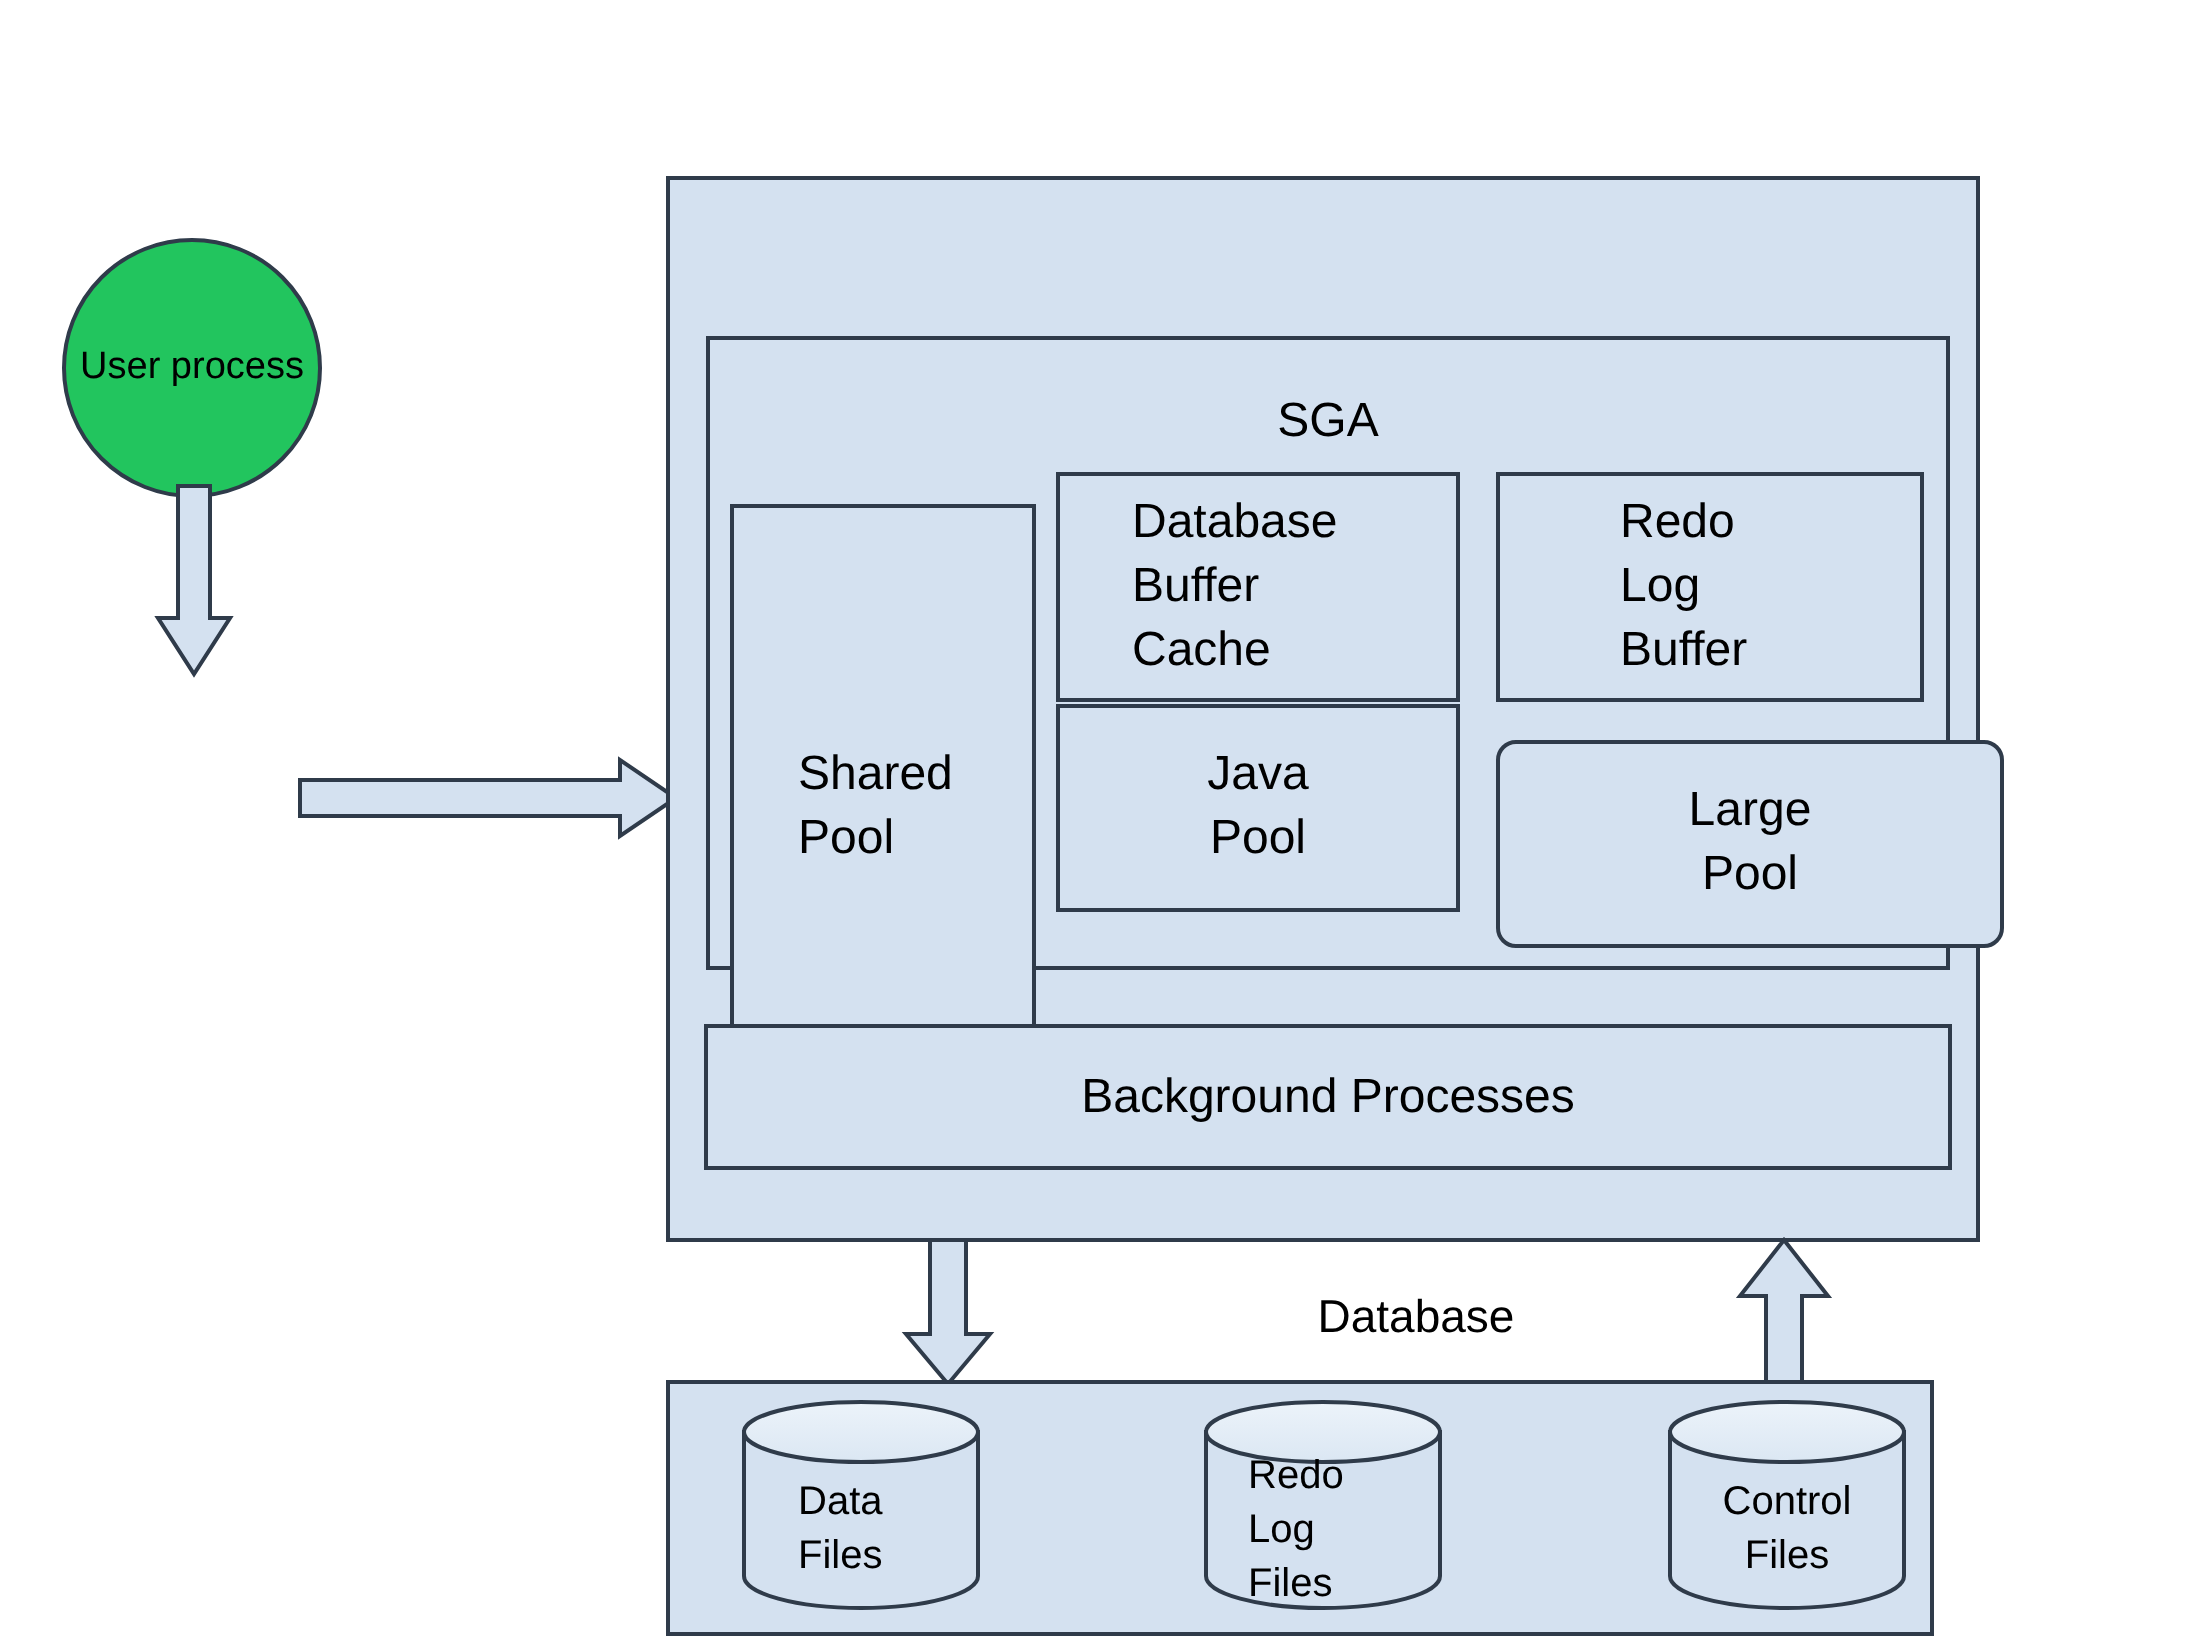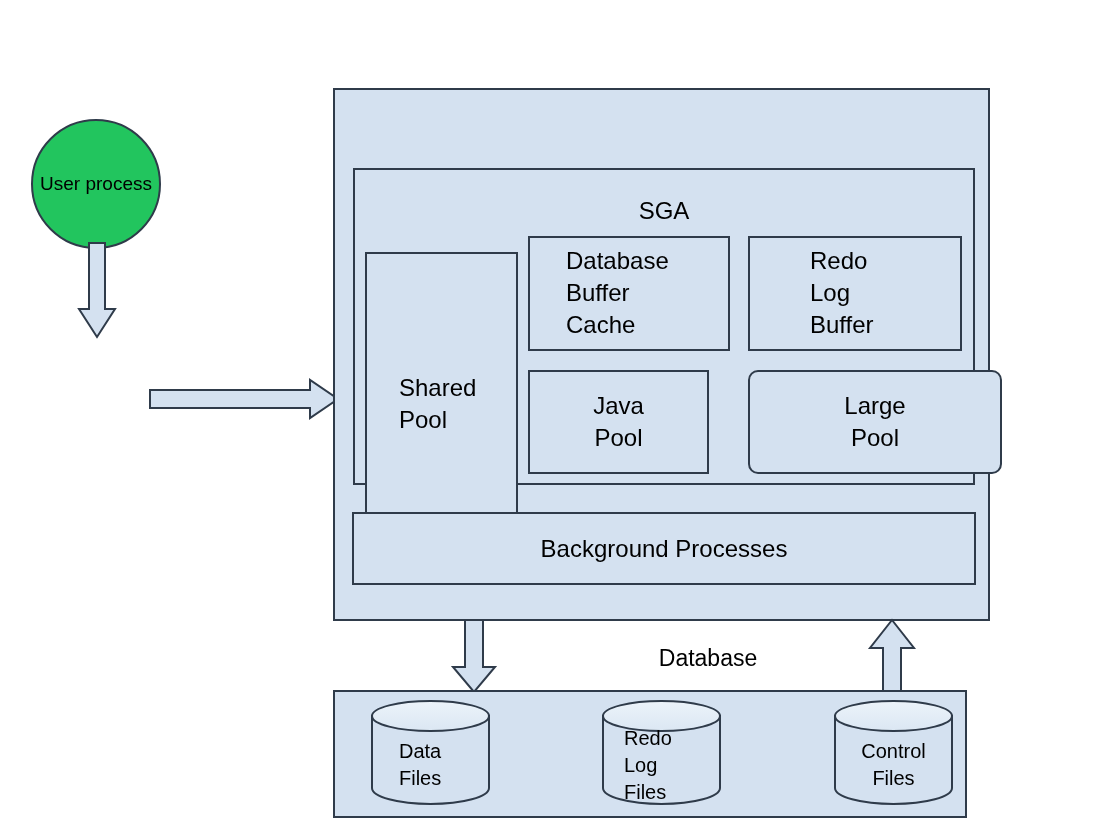--- a/index.html
+++ b/index.html
@@ -135,21 +135,21 @@
 Buffer
 Cache</div>
   </div>
 
   <div class="box" style="left:748px; top:236px; width:214px; height:115px;">
     <div class="centered-text t-cell" style="padding-left:60px; text-align:left;">Redo
 Log
 Buffer</div>
   </div>
 
-  <div class="box" style="left:528px; top:370px; width:181px; height:104px;">
+  <div class="box" style="left:528px; top:352px; width:202px; height:104px;">
     <div class="centered-text t-cell">Java
 Pool</div>
   </div>
 
   <div class="box" style="left:748px; top:370px; width:254px; height:104px;border-radius:10px;">
     <div class="centered-text t-cell">Large
 Pool</div>
   </div>
 
   <div class="box" style="left:352px; top:512px; width:624px; height:73px;">

